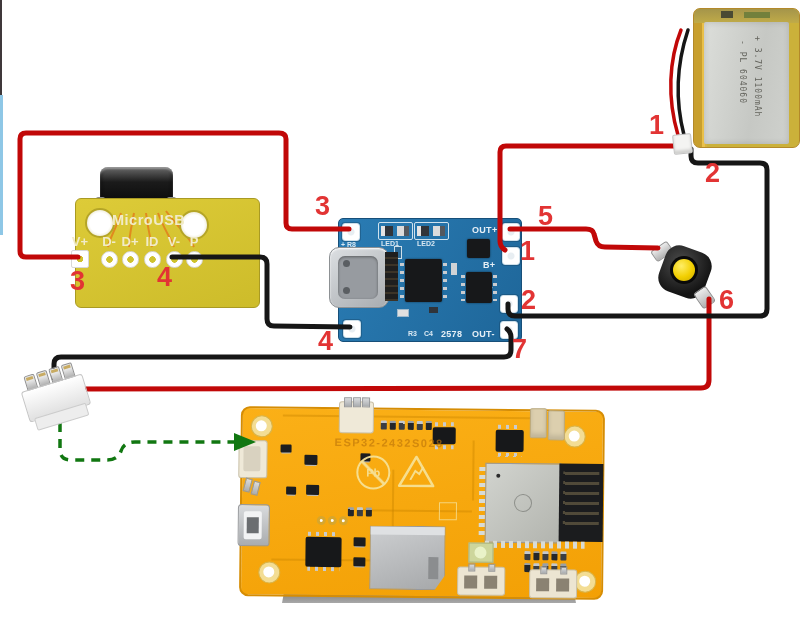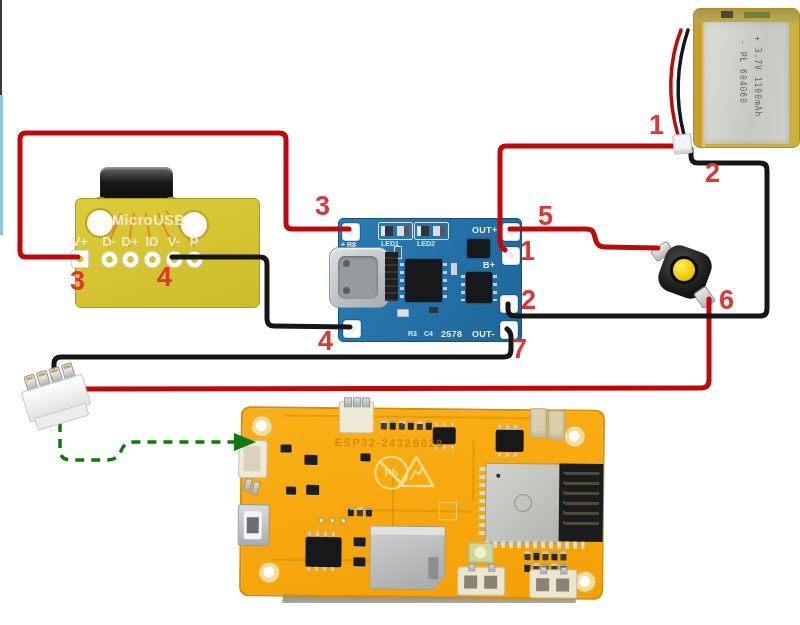--- a/index.html
+++ b/index.html
@@ -235,21 +235,21 @@
     </div>
     <div class="abs metal" style="left:2px;top:70px;width:5px;height:12px;transform:rotate(14deg);"></div>
     <div class="abs metal" style="left:10px;top:73px;width:5px;height:12px;transform:rotate(14deg);"></div>
 
     <div class="sot23" style="left:38px;top:36px;width:11px;height:8px;"></div>
     <div class="sot23" style="left:62px;top:46px;width:13px;height:10px;"></div>
     <div class="sot23" style="left:64px;top:76px;width:13px;height:10px;"></div>
     <div class="sot23" style="left:44px;top:78px;width:10px;height:8px;"></div>
     <div class="sot23" style="left:118px;top:44px;width:10px;height:8px;"></div>
 
-    <div class="pbfree" style="left:132px;top:46px;width:30px;height:30px;align-items:center;">
+    <div class="pbfree" style="left:114px;top:46px;width:30px;height:30px;align-items:center;">
         <span>Pb</span>
       </div>
     <svg width="40" height="36" style="position:absolute;left:154px;top:44px;">
       <path d="M20 3 L37 32 L3 32 Z" fill="none" stroke="rgba(245,224,150,.95)" stroke-width="2.5" stroke-linejoin="round"></path>
       <path d="M14 26 l5 -9 l4 3 l4 -7" fill="none" stroke="rgba(245,224,150,.95)" stroke-width="2"></path>
     </svg>
 
     <div class="abs" style="left:197px;top:92px;width:16px;height:16px;border:1.5px solid rgba(245,224,150,.8);"></div>
     <div class="chip-row" style="left:106px;top:98px;">
       <div class="chip dk"></div>

